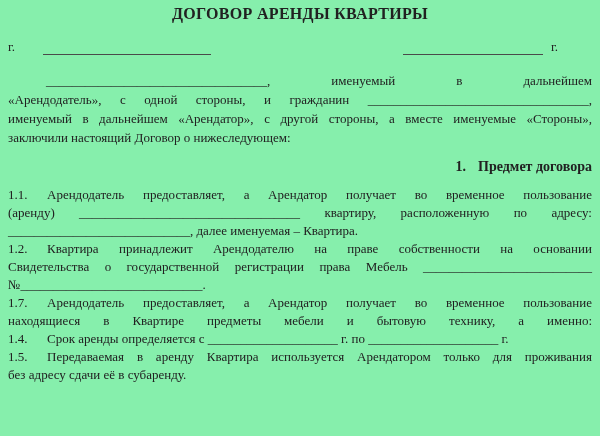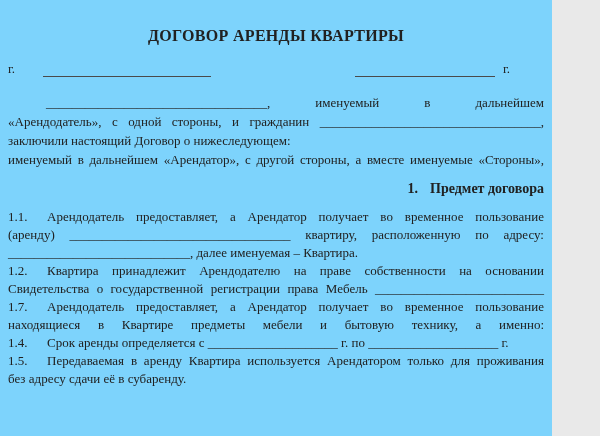--- a/index.html
+++ b/index.html
@@ -1,21 +1,21 @@
 <!DOCTYPE html>
 <html><head>
 <meta charset="utf-8">
 <style>
   html, body { margin: 0; padding: 0; background: #e9e9e9; }
   .page {
-    width: 552px;
+    width: 600px;
     height: 436px;
     box-sizing: border-box;
-    padding: 24px 8px 4px 8px;
-    background: #7dd3fc;
+    padding: 2px 8px 4px 8px;
+    background: #86efac;
     font-family: "Liberation Serif", "DejaVu Serif", serif;
     color: #212121;
     overflow: hidden;
   }
   .doc-title {
     text-align: center;
     font-weight: bold;
     font-size: 16px;
     line-height: 20px;
     letter-spacing: 0.3px;
@@ -73,39 +73,40 @@
     </div>
     <div class="date-right">
       <span class="blank year"></span>
       <span>г.</span>
     </div>
   </div>
 
   <div class="intro">
     <div class="line indent">__________________________________, именуемый в дальнейшем</div>
     <div class="line">«Арендодатель», с одной стороны, и гражданин __________________________________,</div>
+    <div class="line">именуемый в дальнейшем «Арендатор», с другой стороны, а вместе именуемые «Стороны»,</div>
     <div class="line l">заключили настоящий Договор о нижеследующем:</div>
-    <div class="line">именуемый в дальнейшем «Арендатор», с другой стороны, а вместе именуемые «Стороны»,</div>
   </div>
 
   <div class="sec-heading">
     <span class="sec-num">1.</span><span>Предмет договора</span>
   </div>
 
   <div class="clauses">
 
     <div>
       <div class="line"><span class="cnum">1.1.</span><span>Арендодатель предоставляет, а Арендатор получает во временное пользование</span></div>
       <div class="line">(аренду) __________________________________ квартиру, расположенную по адресу:</div>
       <div class="line l">____________________________, далее именуемая – Квартира.</div>
     </div>
 
     <div>
       <div class="line"><span class="cnum">1.2.</span><span>Квартира принадлежит Арендодателю на праве собственности на основании</span></div>
       <div class="line">Свидетельства о государственной регистрации права Мебель __________________________</div>
+      <div class="line l">№____________________________.</div>
     </div>
 
     <div>
       <div class="line"><span class="cnum">1.7.</span><span>Арендодатель предоставляет, а Арендатор получает во временное пользование</span></div>
       <div class="line">находящиеся в Квартире предметы мебели и бытовую технику, а именно:</div>
     </div>
 
     <div>
       <div class="line l"><span class="cnum">1.4.</span><span>Срок аренды определяется с ____________________ г. по ____________________ г.</span></div>
     </div>

